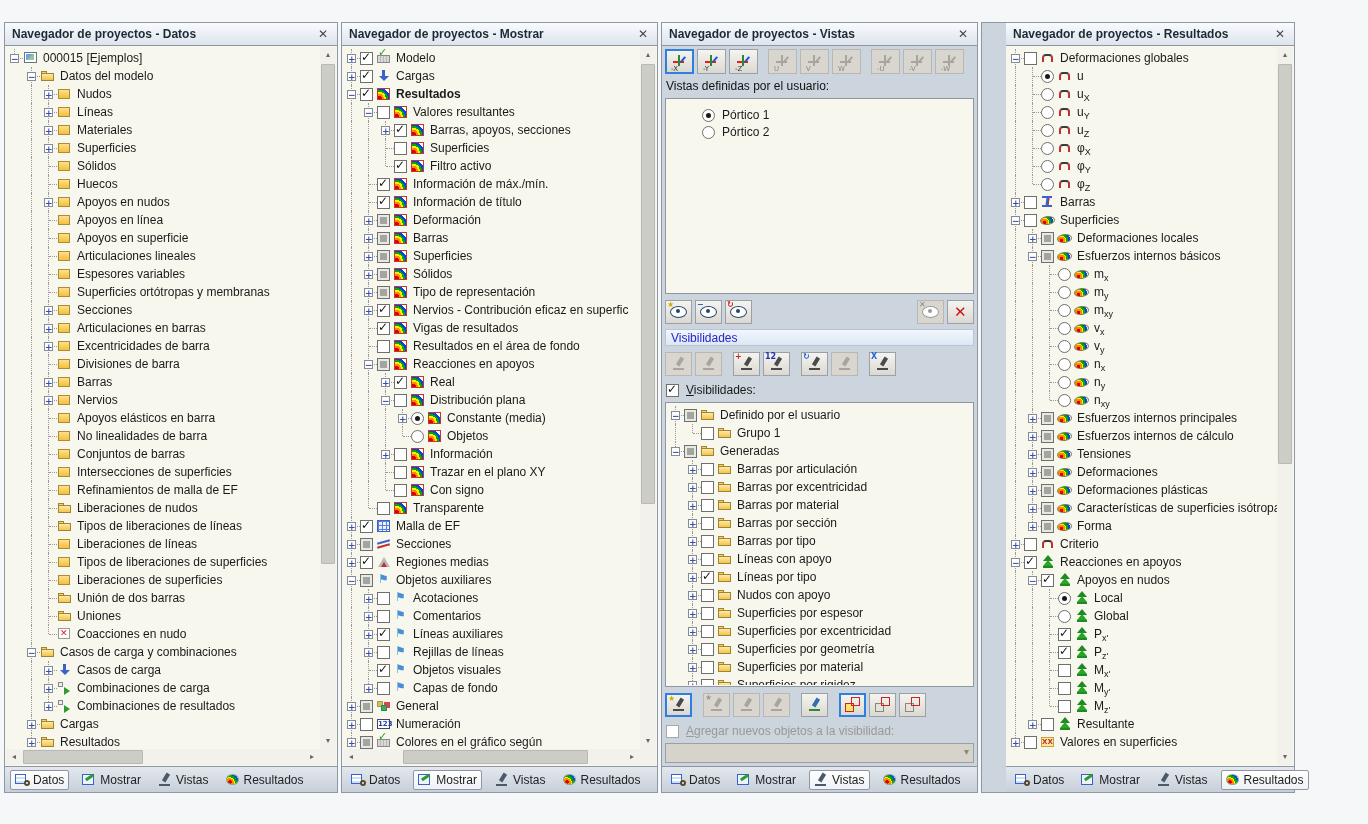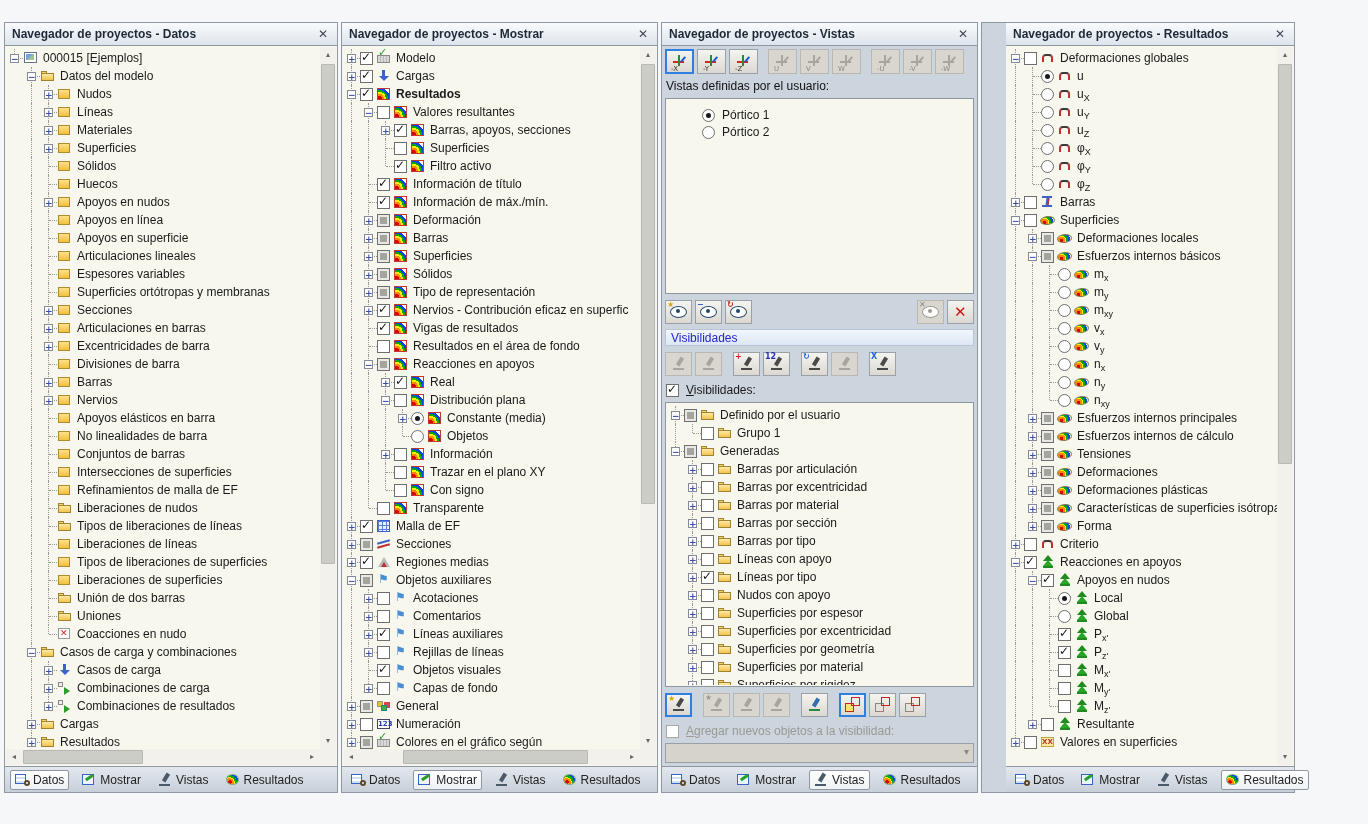--- a/index.html
+++ b/index.html
@@ -541,28 +541,28 @@
           <span class="cell h vt"></span>
           <span class="chk on"></span>
           <span class="ic i-rainbow"></span>
           <span class="lbl">Filtro activo</span>
         </div>
         <div class="trow">
           <span class="cell v"></span>
           <span class="cell h v"></span>
           <span class="chk on"></span>
           <span class="ic i-rainbow"></span>
+          <span class="lbl">Información de máx./mín.</span>
+        </div>
+        <div class="trow">
+          <span class="cell v"></span>
+          <span class="cell h v"></span>
+          <span class="chk on"></span>
+          <span class="ic i-rainbow"></span>
           <span class="lbl">Información de título</span>
-        </div>
-        <div class="trow">
-          <span class="cell v"></span>
-          <span class="cell h v"></span>
-          <span class="chk on"></span>
-          <span class="ic i-rainbow"></span>
-          <span class="lbl">Información de máx./mín.</span>
         </div>
         <div class="trow">
           <span class="cell v"></span>
           <span class="cell h v">
             <span class="exp">+</span>
           </span>
           <span class="chk part"></span>
           <span class="ic i-rainbow"></span>
           <span class="lbl">Deformación</span>
         </div>

